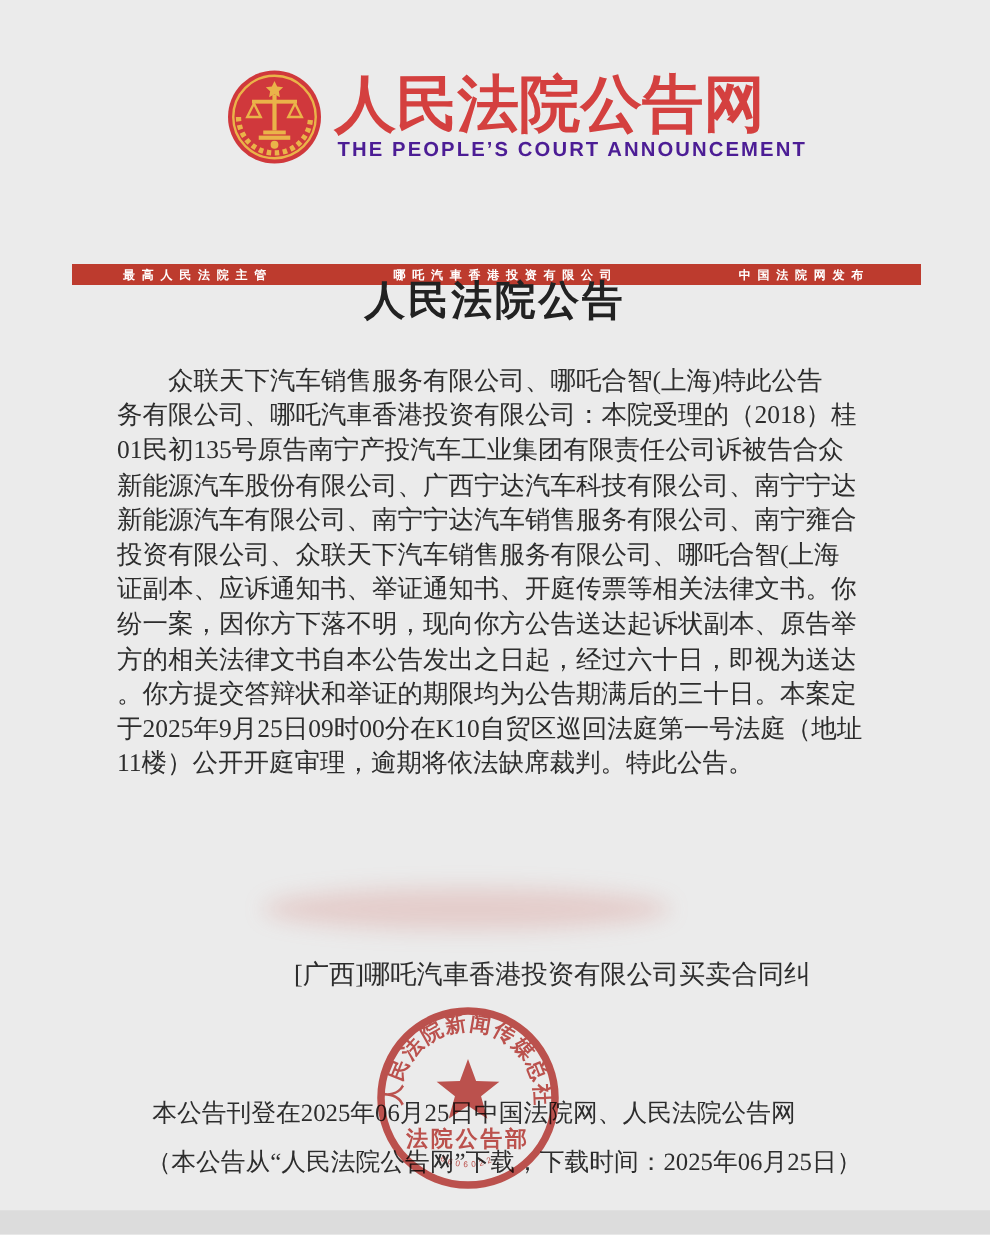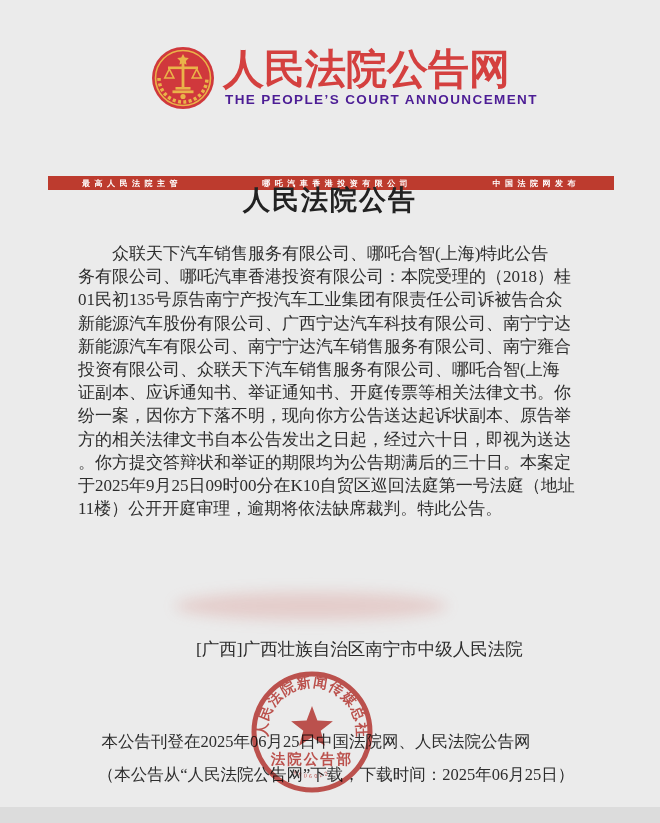--- a/index.html
+++ b/index.html
@@ -70,21 +70,21 @@
     <div class="bline">证副本、应诉通知书、举证通知书、开庭传票等相关法律文书。你</div>
     <div class="bline">纷一案，因你方下落不明，现向你方公告送达起诉状副本、原告举</div>
     <div class="bline">方的相关法律文书自本公告发出之日起，经过六十日，即视为送达</div>
     <div class="bline">。你方提交答辩状和举证的期限均为公告期满后的三十日。本案定</div>
     <div class="bline">于2025年9月25日09时00分在K10自贸区巡回法庭第一号法庭（地址</div>
     <div class="bline">11楼）公开开庭审理，逾期将依法缺席裁判。特此公告。</div>
   </div>
 
   <div class="smudge"></div>
 
-  <div class="signature">[广西]广西壮族自治区南宁市中级人民法院</div>
+  <div class="signature">[广西]哪吒汽車香港投资有限公司买卖合同纠</div>
 
   <div class="footer1">本公告刊登在2025年06月25日中国法院网、人民法院公告网</div>
   <div class="footer2">（本公告从“人民法院公告网”下载，下载时间：2025年06月25日）</div>
 
   <div class="seal">
     <svg width="126" height="126" viewBox="0 0 126 126">
       <circle cx="63" cy="63" r="58" fill="none" stroke="#c23a34" stroke-width="5"></circle>
       <defs>
         <path id="sealArcTop" d="M 18.7,70.8 A 45,45 0 1 1 107.3,70.8"></path>
         <path id="sealArcBottom" d="M 33,96 A 41,41 0 0 0 93,96"></path>

